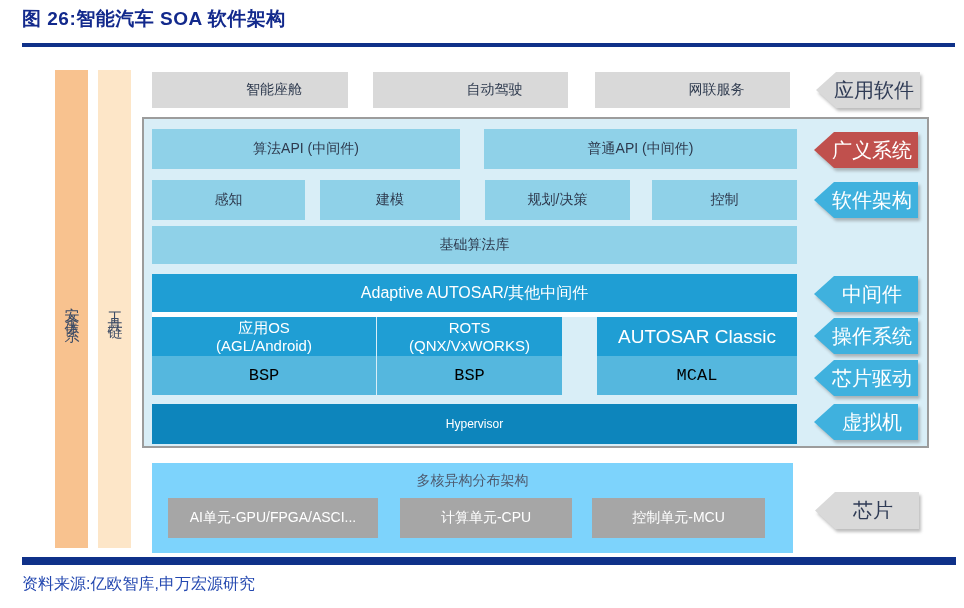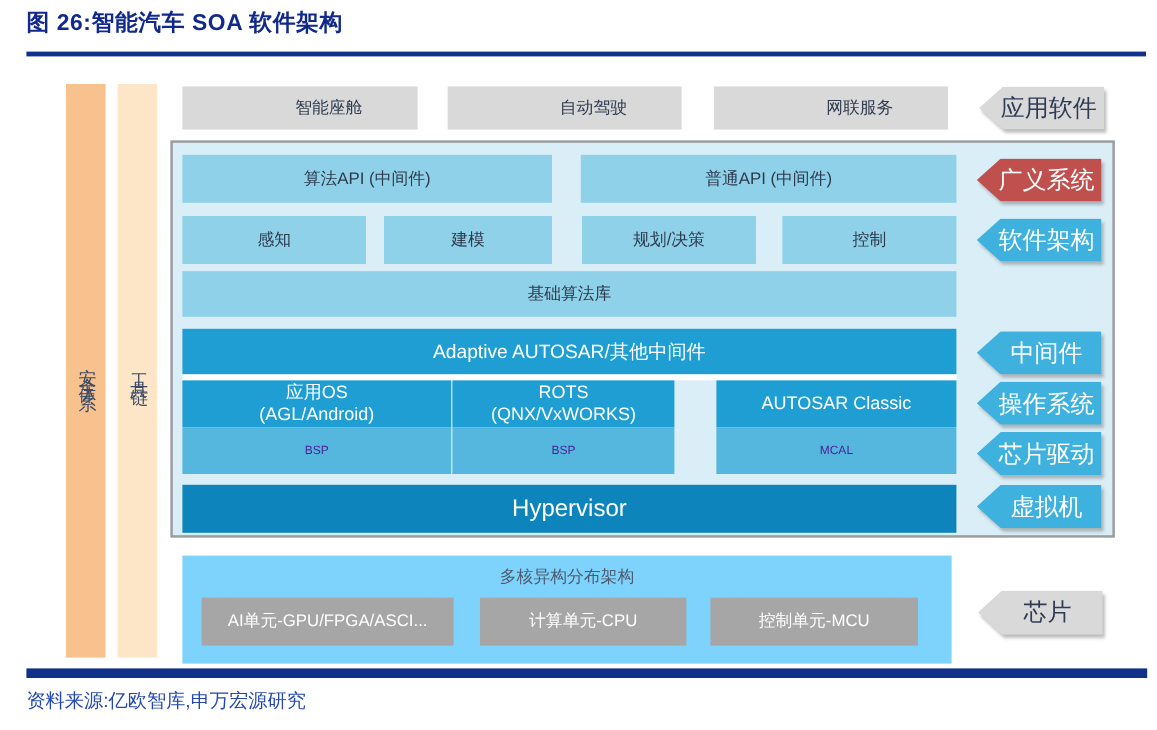--- a/index.html
+++ b/index.html
@@ -21,21 +21,21 @@
   .vbar span{
     writing-mode:vertical-rl;text-orientation:upright;
     font-size:15px;color:#3D4C66;letter-spacing:7px;font-weight:500;
   }
 
   
   .cbox{display:flex;align-items:center;justify-content:center;text-align:center;}
   .graybox{background:#D9D9D9;color:#303C50;font-size:14px;height:36px;top:72px;padding-left:48px;}
   .lightblue{background:#8FD1E8;color:#2E3A4E;font-size:14px;}
   .midblue{background:#1F9ED4;color:#ffffff;}
-  .bspblue{background:#55B7DE;color:#4c1d95;font-size:10px;}
+  .bspblue{background:#55B7DE;color:#000000;font-size:17px;font-family:Liberation Mono, monospace;}
 
   
   .main-area{left:142px;top:117px;width:787px;height:331px;background:#D9EEF7;border:2px solid #9C9C9C;}
   .main-area .abs{position:absolute;}
 
   
   .r-api1{left:8px;top:10px;width:308px;height:40px;}
   .r-api2{left:340px;top:10px;width:313px;height:40px;}
   .r-f1{left:8px;top:61px;width:153px;height:40px;}
   .r-f2{left:176px;top:61px;width:140px;height:40px;}
@@ -43,21 +43,21 @@
   .r-f4{left:508px;top:61px;width:145px;height:40px;}
   .r-algo{left:8px;top:107px;width:645px;height:38px;}
   .r-mw{left:8px;top:155px;width:645px;height:38px;font-size:16px;}
   .gap-white{left:8px;top:193px;width:645px;height:5px;background:#ffffff;}
   .os-col .os-top{font-size:15px;line-height:1.15;height:39px;}
   .c1{left:8px;width:224px;}
   .c2{left:233px;width:185px;}
   .c3{left:453px;width:200px;}
   .os-top{top:198px;}
   .os-bot{top:237px;height:39px;}
-  .r-hyp{left:8px;top:285px;width:645px;height:40px;background:#0D85BC;color:#fff;font-size:20px;}
+  .r-hyp{left:8px;top:285px;width:645px;height:40px;background:#0D85BC;color:#fff;font-size:12px;}
 
   
   .arrow-wrap{filter:drop-shadow(2px 3px 1.5px rgba(110,110,110,.45));}
   .arrow{
     width:104px;height:36px;display:flex;align-items:center;justify-content:center;
     clip-path:polygon(20px 0,100% 0,100% 100%,20px 100%,0 50%);
     padding-left:12px;box-sizing:border-box;font-size:20px;
   }
   .arrow-gray{background:#D9D9D9;color:#2F3B55;}
   .arrow-blue{background:#3FB1DE;color:#ffffff;}
@@ -118,21 +118,21 @@
   <div class="abs cbox lightblue r-algo">基础算法库</div>
   <div class="abs gap-white"></div>
 
   <div class="os-col">
     <div class="abs cbox midblue os-top c1">
       <span><span>应用OS</span><br><span>(AGL/Android)</span></span>
     </div>
     <div class="abs cbox midblue os-top c2">
       <span><span>ROTS</span><br><span>(QNX/VxWORKS)</span></span>
     </div>
-    <div class="abs cbox midblue os-top c3" style="font-size:15px;">AUTOSAR Classic</div>
+    <div class="abs cbox midblue os-top c3" style="font-size:19px;">AUTOSAR Classic</div>
     <div class="abs cbox bspblue os-bot c1">BSP</div>
     <div class="abs cbox bspblue os-bot c2">BSP</div>
     <div class="abs cbox bspblue os-bot c3">MCAL</div>
   </div>
 
   <div class="abs cbox r-hyp">Hypervisor</div>
 
   <div class="abs arrow-wrap aw-1">
     <div class="arrow arrow-red">广义系统</div>
   </div>

